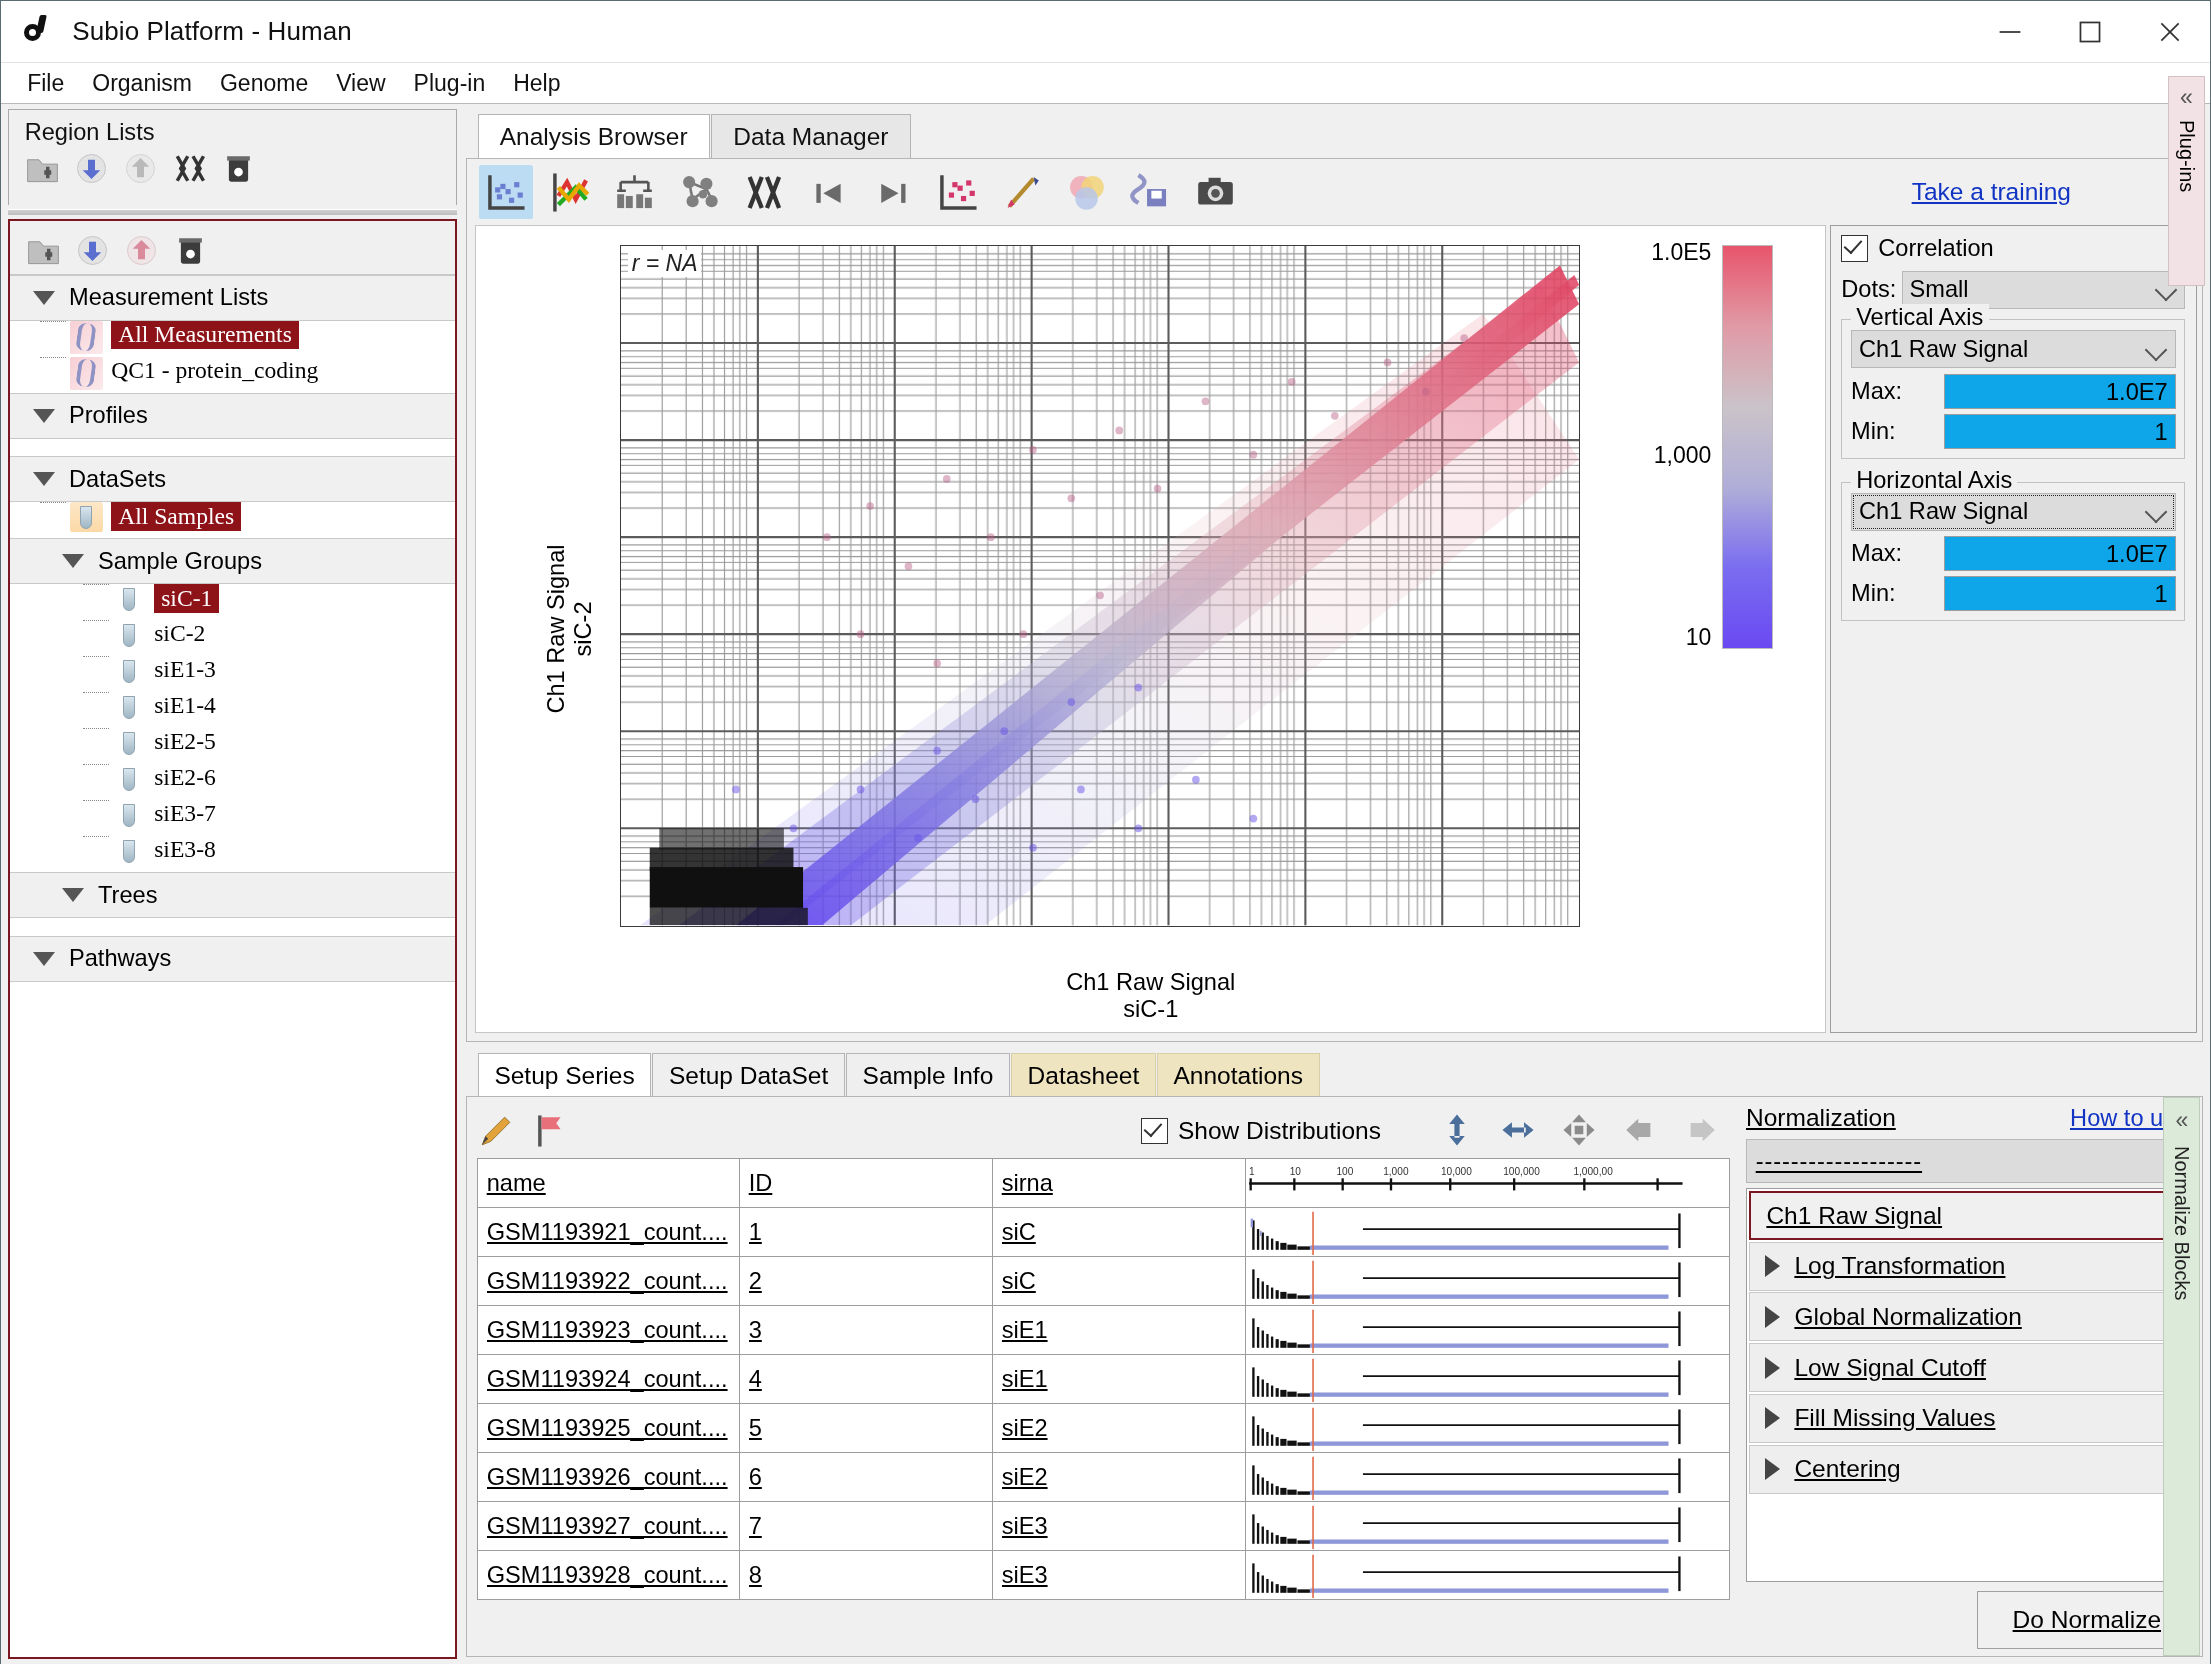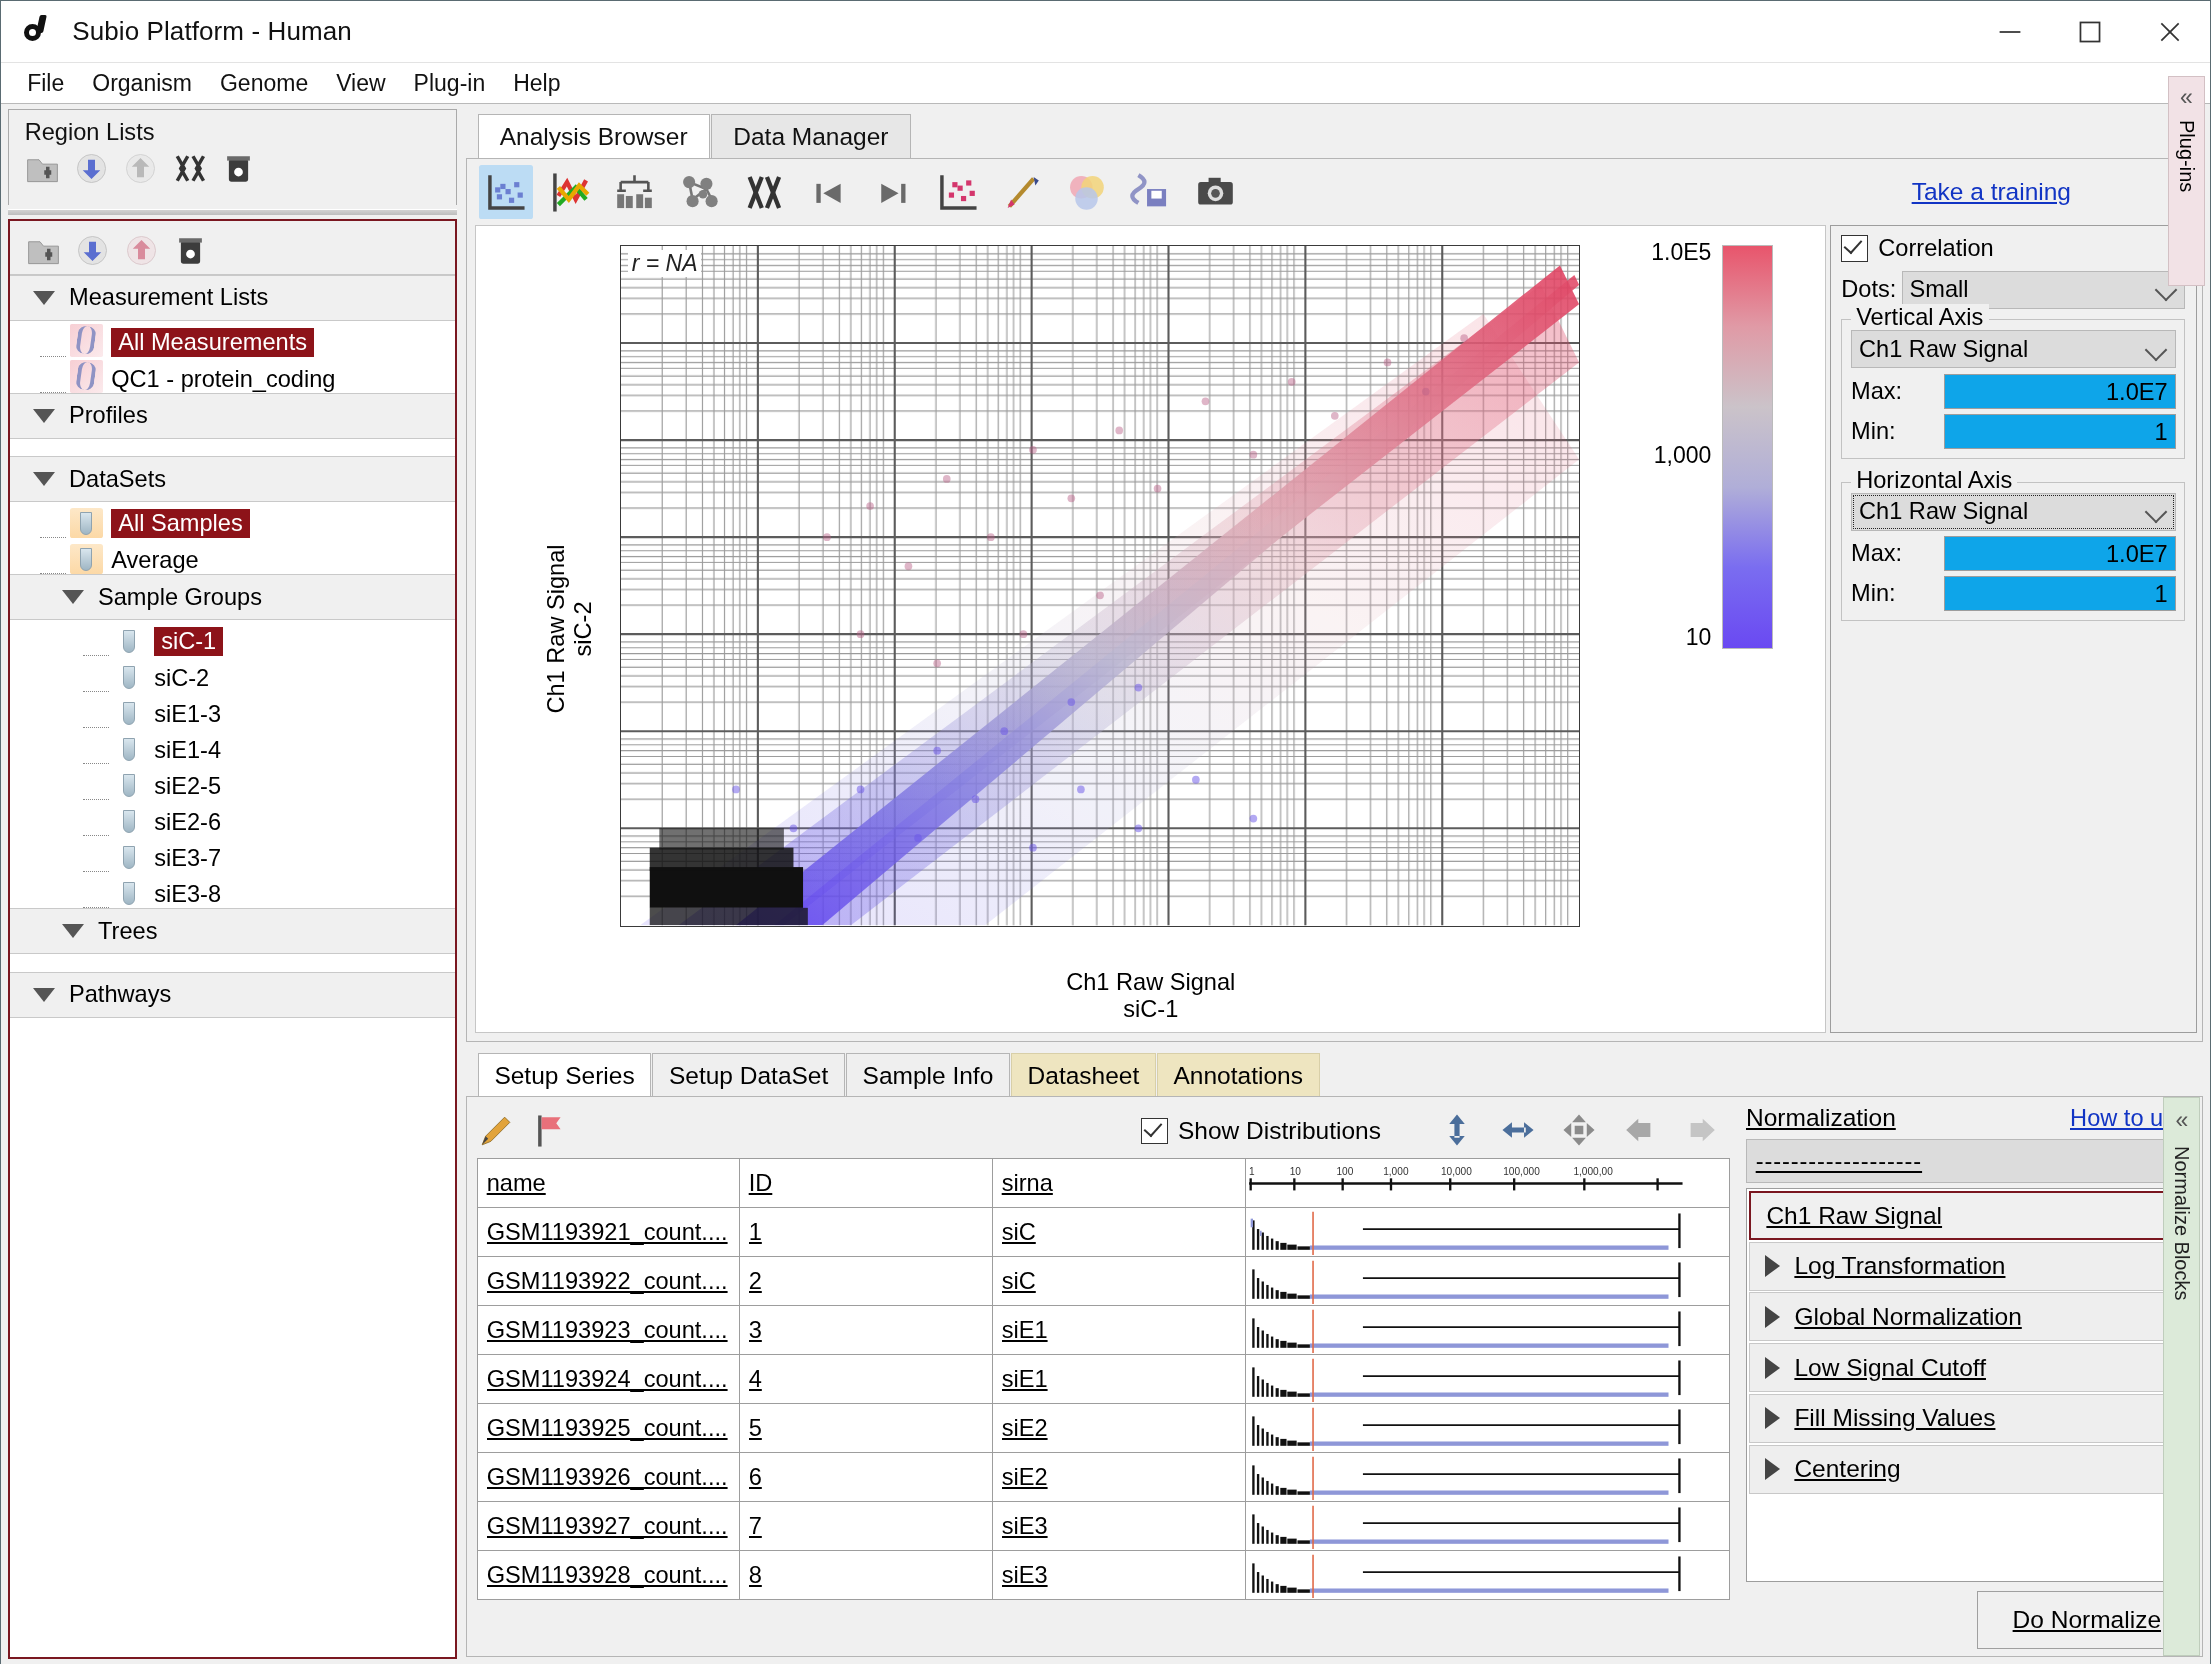--- a/index.html
+++ b/index.html
@@ -45,21 +45,21 @@
   .ds-title{font-size:23.6px;flex:1;}
   .lock-ic{width:30px;height:35px;position:relative;margin-right:12.2px;}
   .lock-ic .shackle{position:absolute;left:5.2px;top:0;width:17.5px;height:15.7px;border:4.4px solid #e0a32e;border-bottom:none;border-radius:9.6px 9.6px 0 0;box-sizing:border-box;}
   .lock-ic .bodyl{position:absolute;left:1.7px;top:14px;width:24.5px;height:17.5px;background:#f0f0f0;border:3.5px solid #e0a32e;box-sizing:border-box;border-radius:2.6px;}
   .close-ic{width:31px;height:31px;border-radius:50%;background:#b9b9b9;color:#fff;display:flex;align-items:center;justify-content:center;font-size:21px;margin-right:5.2px;}
 
   .tree{flex:1;overflow:hidden;background:#fff;}
   .group-row{background:#f0f0f0;border-top:1.7px solid #c9c9c9;border-bottom:1.7px solid #c9c9c9;display:flex;align-items:center;height:44px;padding-left:23px;font-size:23.6px;}
   .group-row.ind{padding-left:52px;}
   .tri{width:0;height:0;border-left:11.4px solid transparent;border-right:11.4px solid transparent;border-top:14px solid #555;margin-right:14px;}
-  .leaf{display:flex;align-items:flex-end;height:36px;padding-left:30px;font-size:23.6px;}
+  .leaf{display:flex;align-items:flex-start;height:36px;padding-left:30px;font-size:23.6px;font-family:Liberation Serif, serif;}
   .leaf.deep{padding-left:73px;}
   .dna{width:33px;height:33px;margin-right:8.7px;background:linear-gradient(135deg,#f7cfd4,#fbeaec);position:relative;border-radius:1.7px;}
   .dna:before{content:"";position:absolute;left:7px;top:2.6px;width:17.5px;height:28px;border-left:4.4px solid #8f93c4;border-right:4.4px solid #8f93c4;border-radius:50%/28%;box-sizing:border-box;transform:rotate(8deg);}
   .tube{width:33px;height:30px;margin-right:8.7px;background:linear-gradient(#fde8c8,#fcd9a6);position:relative;border-radius:2.6px;}
   .tube:before{content:"";position:absolute;left:10.5px;top:3.5px;width:12.2px;height:23px;background:linear-gradient(#d9e6ee,#9fb6c4);border-radius:0 0 6.1px 6.1px;border:0.9px solid #8fa3b0;box-sizing:border-box;}
   .tube.diamond{background:none;}
   .tube.diamond:after{content:"";position:absolute;left:1.7px;top:0px;width:30px;height:30px;background:#fbdfb4;transform:rotate(45deg) scale(.68);border-radius:2.6px;z-index:-1;}
   .sel{background:#8d1319;color:#fff;padding:0.9px 7px;}
   .dash{width:26px;border-top:1.7px dotted #888;margin-right:3.5px;}
 
@@ -278,25 +278,20 @@
           <div style="height:17.5px"></div>
 
           <div class="group-row">
             <div class="tri"></div>
             <span>DataSets</span>
           </div>
           <div class="leaf">
             <span class="dash"></span>
             <span class="tube"></span>
             <span class="sel">All Samples</span>
-          </div>
-          <div class="leaf">
-            <span class="dash"></span>
-            <span class="tube"></span>
-            <span>Average</span>
           </div>
 
           <div class="group-row ind">
             <div class="tri"></div>
             <span>Sample Groups</span>
           </div>
           <div class="leaf deep">
             <span class="dash"></span>
             <span class="tube diamond"></span>
             <span class="sel">siC-1</span>

